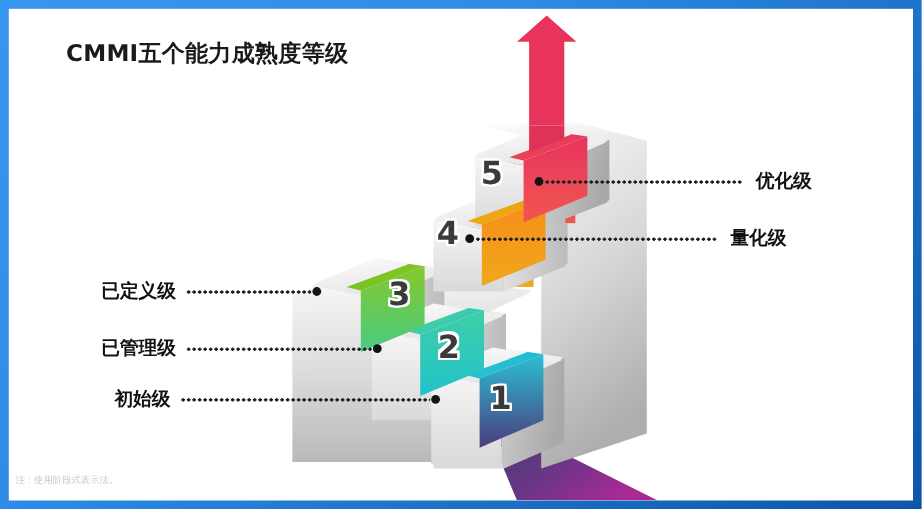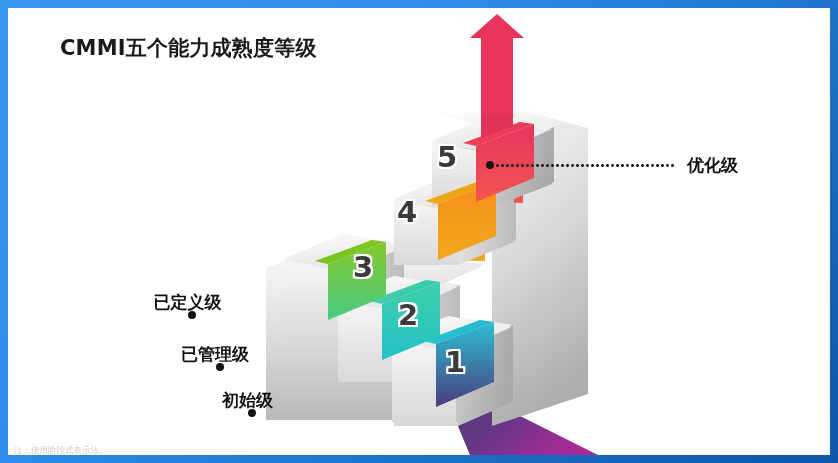--- a/index.html
+++ b/index.html
@@ -38,21 +38,21 @@
     font-weight: bold;
     color: #1a1a1a;
     letter-spacing: 0.2px;
     white-space: nowrap;
   }
 
   
   #footnote {
     position: absolute;
     left: 6px;
-    top: 437px;
+    top: 423px;
     font-size: 8.5px;
     color: #c9c9c9;
     white-space: nowrap;
     text-align: center;
   }
 
   
   #stage {
     position: absolute;
     left: 0;
@@ -86,21 +86,21 @@
   }
   .conn .knob {
     width: 8px;
     height: 8px;
     border-radius: 50%;
     background: #141414;
     flex: 0 0 auto;
   }
 
   
-  .conn.left { flex-direction: column; margin-top: 36px; }
+  .conn.left { flex-direction: row; }
   .conn.left .lbl { margin-right: 9px; }
   .conn.left .dots { margin-right: 1px; }
 
   
   .conn.right { flex-direction: row; }
   .conn.right .dots { margin-left: 1px; margin-right: 12px; }
 
   
   .num {
     position: absolute;
@@ -381,20 +381,25 @@
       <span class="dots"></span>
       <span class="knob"></span>
     </div>
 
     <div class="conn right" style="left:478px; top:150px; width:252px;">
       <span class="knob"></span>
       <span class="dots"></span>
       <span class="lbl">优化级</span>
     </div>
 
+    <div class="conn right" style="left:415px; top:202px; width:292px;">
+      <span class="knob"></span>
+      <span class="dots"></span>
+      <span class="lbl">量化级</span>
+    </div>
 
     <div class="num" style="left:429px; top:135px;">
       <span>5</span>
     </div>
     <div class="num" style="left:389px; top:190px;">
       <span>4</span>
     </div>
     <div class="num" style="left:345px; top:245px;">
       <span>3</span>
     </div>

